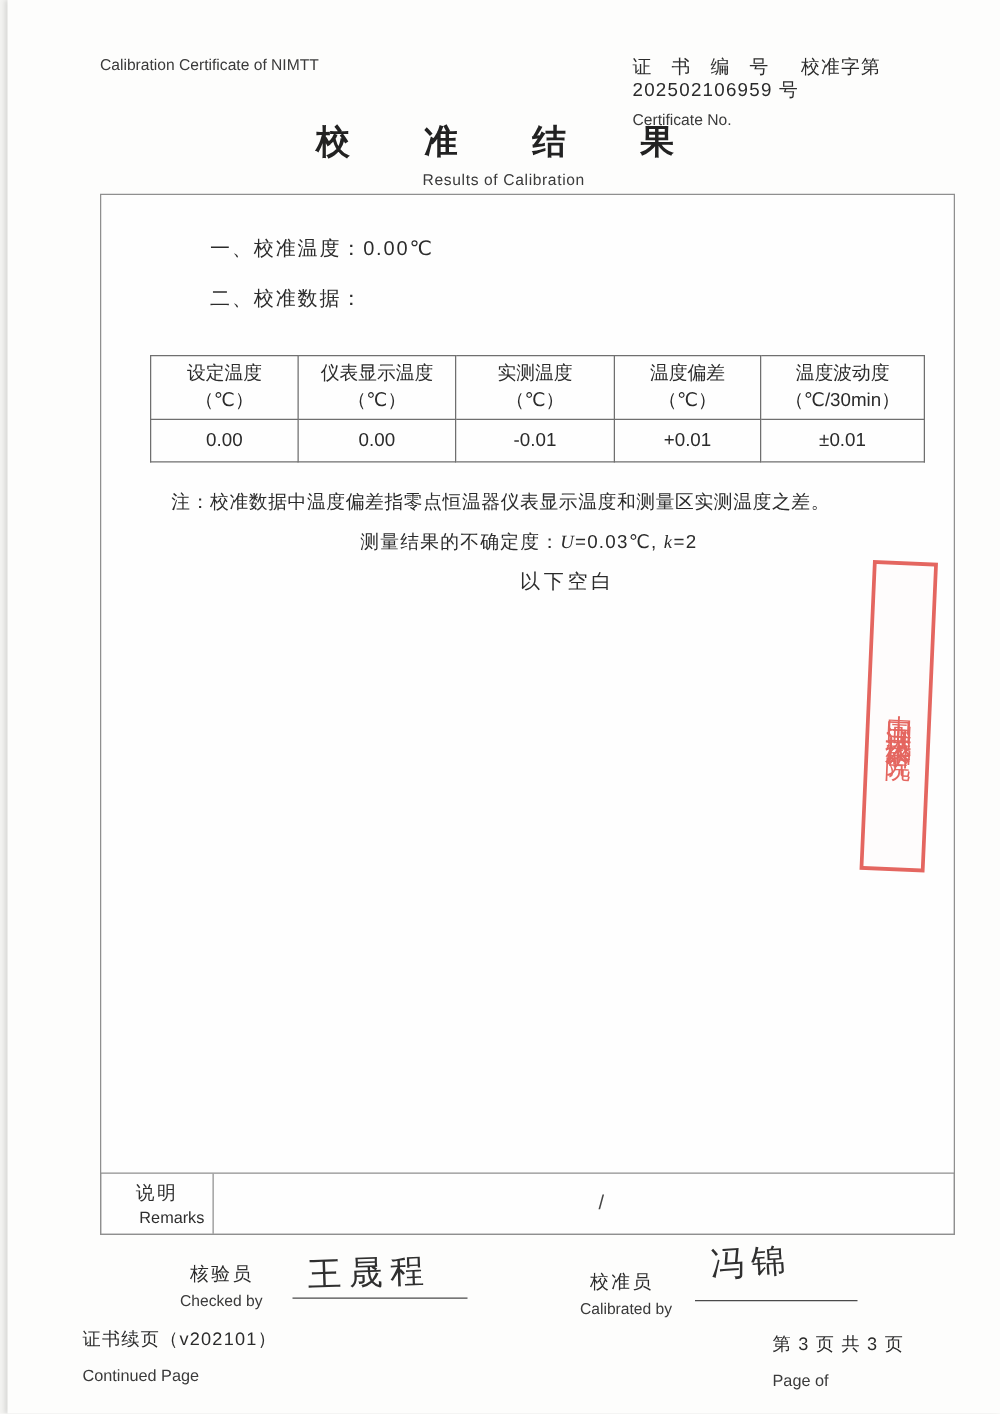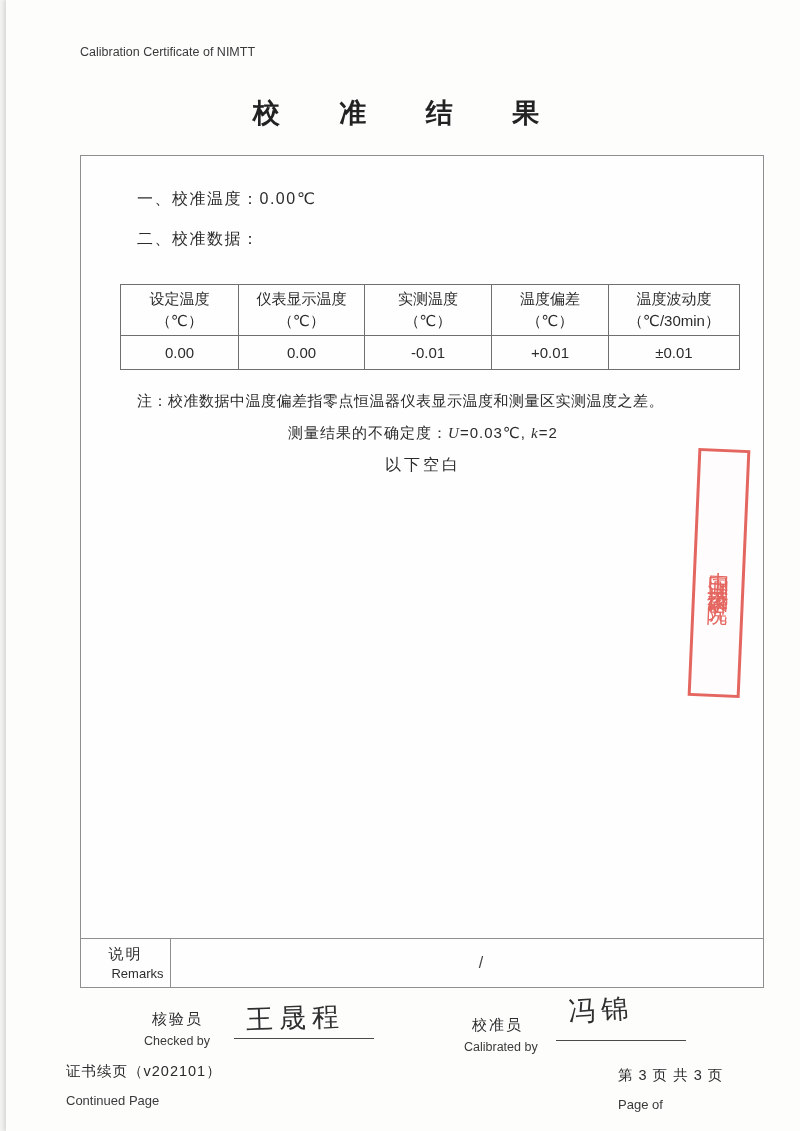--- a/index.html
+++ b/index.html
@@ -33,21 +33,21 @@
   .center { text-align: center; }
 
   
   .main-box {
     position: absolute; left: 74px; top: 155px;
     width: 684px; height: 833px;
     border: 1px solid #8f8f8f;
     box-sizing: border-box;
     background: #fefefe;
   }
-  .body-line { font-size: 16px; color: #2b2b2b; letter-spacing: 1.5px; }
+  .body-line { font-size: 16px; color: #2b2b2b; letter-spacing: 1.5px; margin-left: 31px; }
 
   table.cal {
     border-collapse: collapse;
     table-layout: fixed;
     width: 619px;
     font-size: 15px;
     color: #2b2b2b;
     padding-left: 8px;
   }
   table.cal th, table.cal td {
@@ -114,23 +114,32 @@
   .foot-en { font-size: 13px; color: #3a3a3a; margin-top: 12px; }
 </style>
 </head>
 <body>
 
 <div class="page">
 
   <div class="abs" style="left:74px; top:38px;">
     <div class="hdr-en">Calibration Certificate of NIMTT</div>
   </div>
+  <div class="abs" style="left:500px; top:44px;">
+    <div class="hdr-cn">
+      <span class="certno-label">证 书 编 号</span>
+      <span style="display:inline-block; width:10px;"></span>
+      <span>校准字第 202502106959 号</span>
+    </div>
+    <div class="hdr-en">Certificate No.</div>
+  </div>
 
   <div class="abs center" style="left:0; top:95px; width:794px;">
     <div class="title-cn" style="padding-left:12px;text-align:center;">校 准 结 果</div>
+    <div class="title-en">Results of Calibration</div>
   </div>
 
   <div class="main-box">
 
     <div class="abs body-line" style="left:56px; top:33px;">一、校准温度：0.00℃</div>
     <div class="abs body-line" style="left:56px; top:73px;">二、校准数据：</div>
 
     <table class="cal abs" style="left:39px; top:128px;">
       <colgroup>
         <col style="width:118px">

